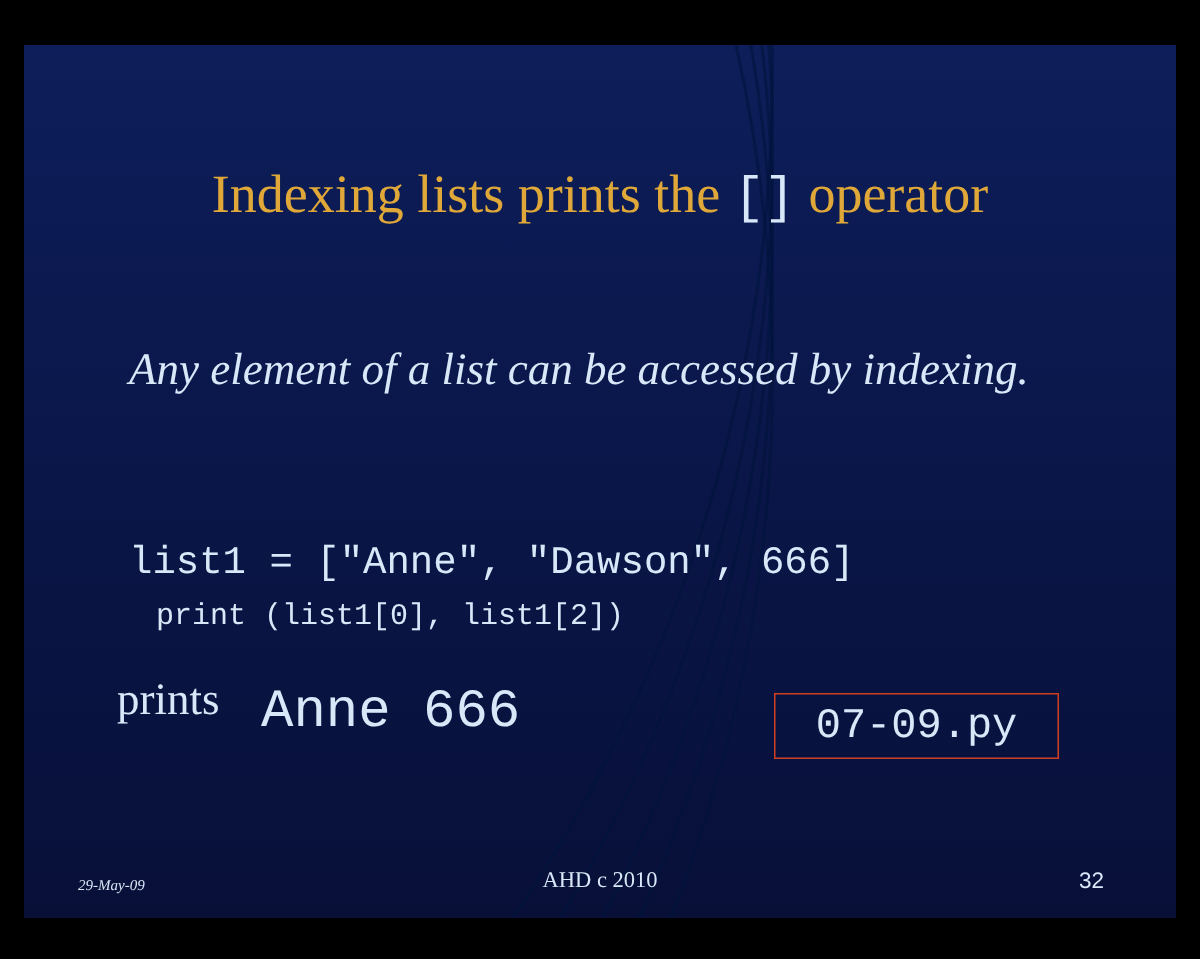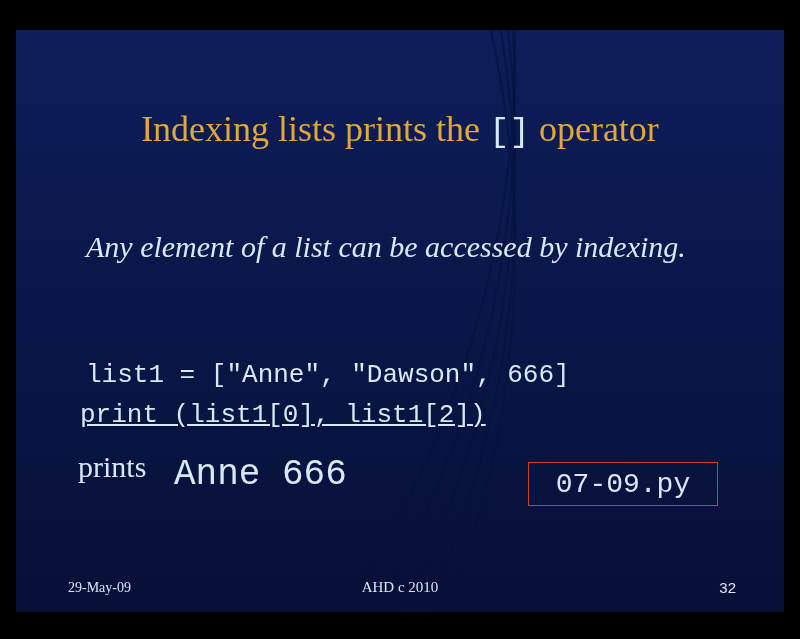--- a/index.html
+++ b/index.html
@@ -66,25 +66,24 @@
       position: absolute;
       top: 330px;
       left: 70px;
       font-family: "Courier New", monospace;
       font-size: 26px;
       color: #d8e8f8;
     }
     .code-line2 {
       position: absolute;
       top: 370px;
-      left: 64px;
+      left: 88px;
       font-family: "Courier New", monospace;
-      font-size: 26px;
+      font-size: 20px;
       color: #d8e8f8;
-      text-decoration: underline;
     }
     .prints-label {
       position: absolute;
       top: 420px;
       left: 62px;
       font-family: "Times New Roman", serif;
       font-size: 30px;
       color: #d8e8f8;
     }
     .prints-output {
@@ -101,29 +100,29 @@
       left: 500px;
       width: 190px;
       height: 44px;
       border: 1px solid #d04020;
       display: flex;
       align-items: center;
       justify-content: center;
       font-family: "Courier New", monospace;
       font-size: 28px;
       color: #d8e8f8;
-      margin-left: 12px;
     }
     .footer-date {
       position: absolute;
       bottom: 16px;
-      left: 52px;
+      left: 36px;
       font-family: "Times New Roman", serif;
-      font-size: 14px;
+      font-size: 10px;
       color: #d8e8f8;
+      font-style: italic;
     }
     .footer-center {
       position: absolute;
       bottom: 16px;
       left: 0;
       width: 100%;
       text-align: center;
       font-family: "Times New Roman", serif;
       font-size: 15px;
       color: #d8e8f8;

